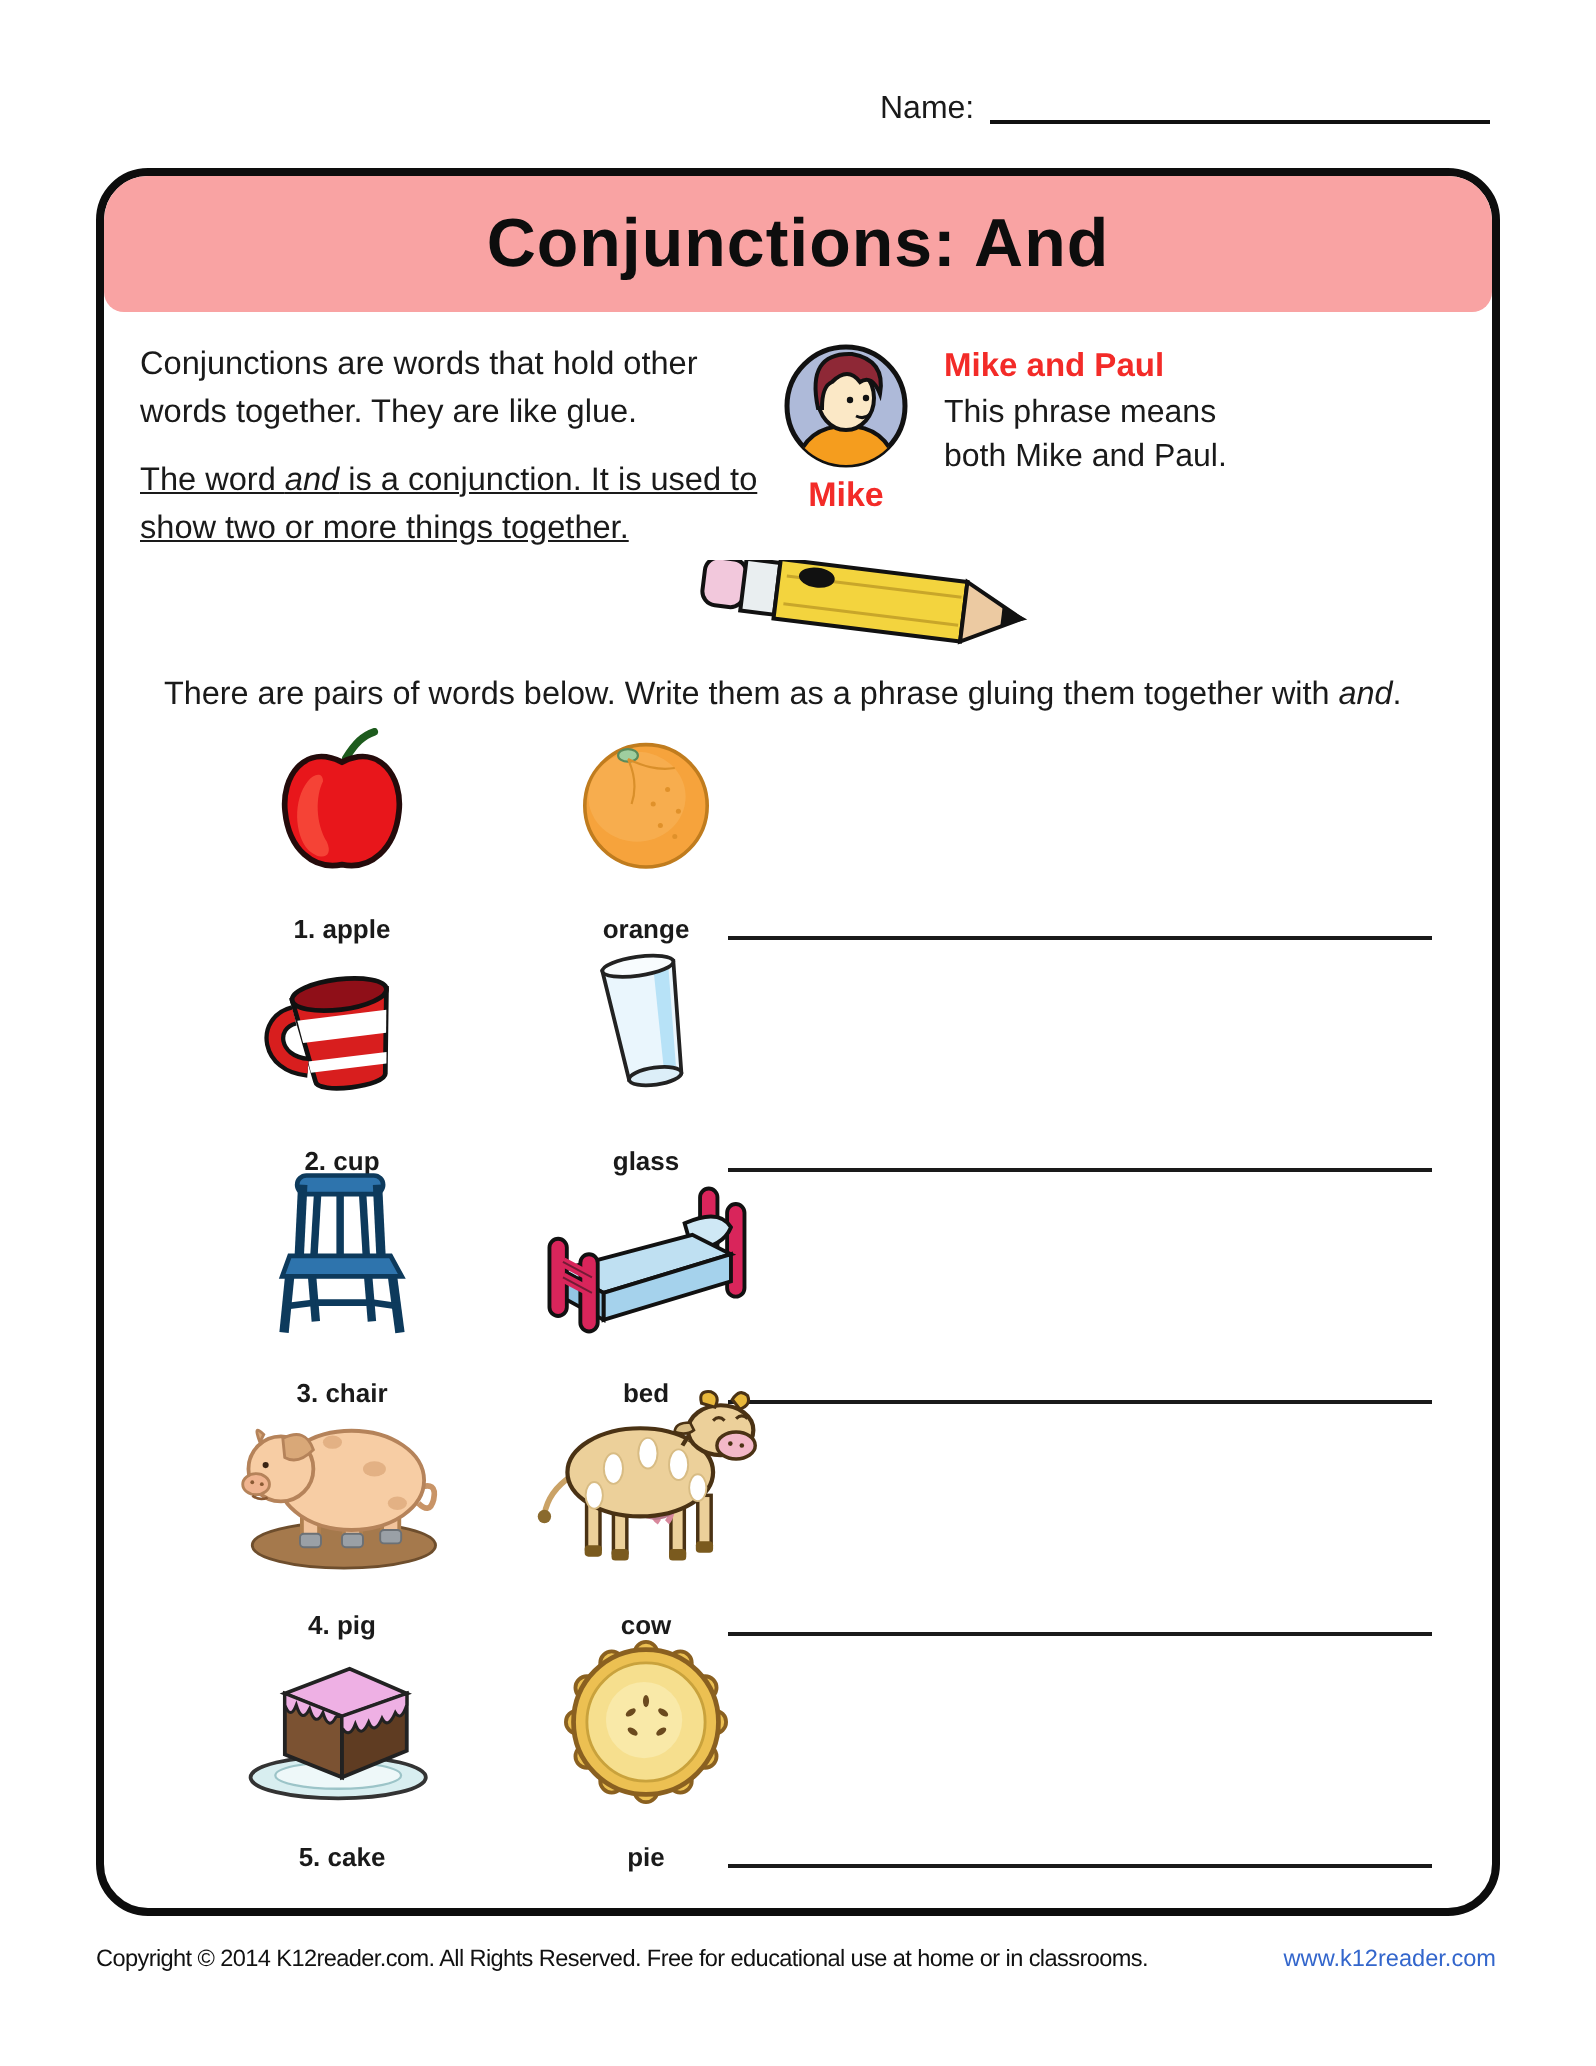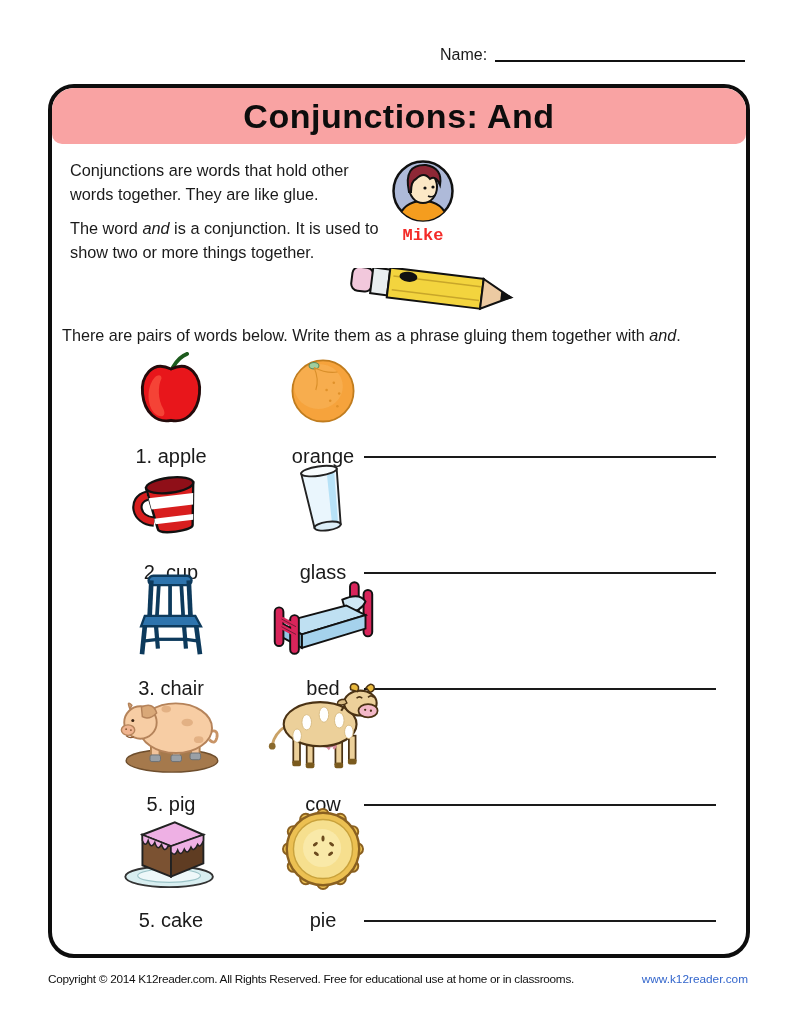--- a/index.html
+++ b/index.html
@@ -7,51 +7,51 @@
   body { position:relative; overflow:hidden; }
 
   
   .name-row { position:absolute; top:46px; left:440px; font-size:16px; display:flex; align-items:flex-start; gap:8px; }
   .name-underline { display:inline-block; width:250px; height:16px; border-bottom:2px solid #111; }
 
   
   .sheet { position:absolute; left:48px; top:84px; width:702px; height:874px; background:#fff;
            border:4px solid #0d0d0d; border-radius:26px; overflow:hidden; }
 
-  .sheet-header { height:56px; background:#f9a3a3; border-radius:20px 20px 10px 10px;
+  .sheet-header { height:68px; background:#f9a3a3; border-radius:20px 20px 10px 10px;
                   display:flex; align-items:center; justify-content:center; }
   .sheet-title { font-size:34px; font-weight:bold; color:#0d0d0d; letter-spacing:0.5px; }
 
   
   .intro { display:flex; margin:14px 16px 0 18px; }
   .intro-text { width:312px; font-size:16.3px; line-height:24px; }
-  .intro-text p + p { margin-top:10px; }
+  .intro-text p + p { margin-top:10px;text-decoration:underline; }
   .intro-text em, .instruction em { font-style:italic; }
 
-  .avatars { display:flex; margin-left:8px;font-family:Liberation Mono, monospace; }
+  .avatars { display:flex; margin-left:8px; }
   .avatar-fig { display:flex; flex-direction:column; align-items:center; }
   .avatar-label { margin-top:2px; font-size:17px; font-weight:bold; color:#f32b28; }
 
   .example { margin-left:16px; width:190px; font-size:16px; line-height:22px; padding-top:2px; }
   .example-heading { color:#f32b28; font-weight:bold; font-size:16.5px; margin-bottom:2px; }
 
   
   .pencil-row { height:52px; margin-top:4px; }
   .pencil-row svg { margin-left:296px; }
 
   
-  .instruction { margin:6px 14px 0 10px; font-size:16.2px; }
+  .instruction { margin:6px 14px 0 30px; font-size:16.2px; }
 
   
   .pairs { margin-top:10px; }
   .pair-row { position:relative; height:116px; }
   .cell { position:absolute; bottom:4px; display:flex; flex-direction:column; align-items:center; justify-content:flex-end; }
   .cell-1 { left:44px; width:150px; }
   .cell-2 { left:196px; width:150px; }
-  .pair-label { margin-top:19px; font-size:20px; height:22px; }
+  .pair-label { margin-top:19px; font-size:13px; height:22px;font-weight:bold; }
   .answer-line { position:absolute; left:312px; right:30px; bottom:13px; border-bottom:2px solid #1a1a1a; height:0; }
 
   
   .footer { position:absolute; left:48px; right:50px; top:972px; display:flex; justify-content:space-between; align-items:flex-start; }
   .footer-copy { font-size:11.8px; letter-spacing:-0.3px; color:#111; }
   .footer-link { font-size:11.8px; color:#3366cc; text-decoration:none; }
 </style>
 </head>
 <body>
 
@@ -87,20 +87,25 @@
           <ellipse cx="33" cy="29" rx="14" ry="16" fill="#fbe8c6" stroke="#111" stroke-width="2"></ellipse>
           <path d="M19 34 Q13 6 36 7 Q53 10 50 27 Q46 17 40 21 Q34 13 26 21 Q21 23 21 34 Z" fill="#8e2836" stroke="#111" stroke-width="2"></path>
           <circle cx="35" cy="30" r="1.6" fill="#111"></circle>
           <circle cx="43" cy="29" r="1.6" fill="#111"></circle>
           <path d="M38 38 Q42 40 45 37" fill="none" stroke="#111" stroke-width="1.5"></path>
         </svg>
         <div class="avatar-label">Mike</div>
       </div>
     </div>
 
+    <div class="example">
+      <div class="example-heading">Mike and Paul</div>
+      <div>This phrase means</div>
+      <div>both Mike and Paul.</div>
+    </div>
   </div>
 
   <div class="pencil-row">
     <svg width="172" height="50" viewBox="0 0 172 50">
       <g transform="rotate(7 86 22)">
         <rect x="3" y="8" width="21" height="24" rx="7" fill="#f2c8dc" stroke="#111" stroke-width="2"></rect>
         <rect x="23" y="7" width="17" height="26" fill="#e9eef0" stroke="#111" stroke-width="2"></rect>
         <rect x="40" y="5" width="94" height="30" fill="#f3d43e" stroke="#111" stroke-width="2"></rect>
         <line x1="44" y1="13" x2="132" y2="13" stroke="#c8a62a" stroke-width="1.5"></line>
         <line x1="44" y1="27" x2="132" y2="27" stroke="#c8a62a" stroke-width="1.5"></line>
@@ -234,21 +239,21 @@
           <ellipse cx="86" cy="52" rx="5" ry="3.5" fill="#e3b184"></ellipse>
           <circle cx="25" cy="34" r="17" fill="#f7cda4" stroke="#b5835a" stroke-width="2"></circle>
           <path d="M26 18 Q38 12 42 24 Q34 32 27 28 Z" fill="#d9a878" stroke="#b5835a" stroke-width="1.5"></path>
           <path d="M16 16 Q10 10 14 20 Z" fill="#d9a878" stroke="#b5835a" stroke-width="1.5"></path>
           <ellipse cx="12" cy="42" rx="7" ry="5.5" fill="#f0b490" stroke="#b5835a" stroke-width="1.5"></ellipse>
           <circle cx="10" cy="41" r="1" fill="#8a5a34"></circle>
             <circle cx="15" cy="42" r="1" fill="#8a5a34"></circle>
           <circle cx="17" cy="32" r="1.6" fill="#3a2414"></circle>
           <path d="M10 48 Q14 51 18 49" fill="none" stroke="#8a5a34" stroke-width="1.3"></path>
         </svg>
-        <div class="pair-label">5. pig</div>
+        <div class="pair-label">4. pig</div>
       </div>
       <div class="cell cell-2">
         <svg width="118" height="92" viewBox="0 0 122 96">
           <path d="M22 46 q-12 8 -14 20" fill="none" stroke="#caa266" stroke-width="3"></path>
           <circle cx="8" cy="67" r="3.5" fill="#8a6a2e"></circle>
           <g stroke="#4a3214" stroke-width="1.8">
             <rect x="30" y="58" width="7" height="26" fill="#ecd09a"></rect>
             <rect x="44" y="60" width="7" height="26" fill="#ecd09a"></rect>
             <rect x="74" y="60" width="7" height="26" fill="#ecd09a"></rect>
             <rect x="88" y="56" width="7" height="26" fill="#ecd09a"></rect>

